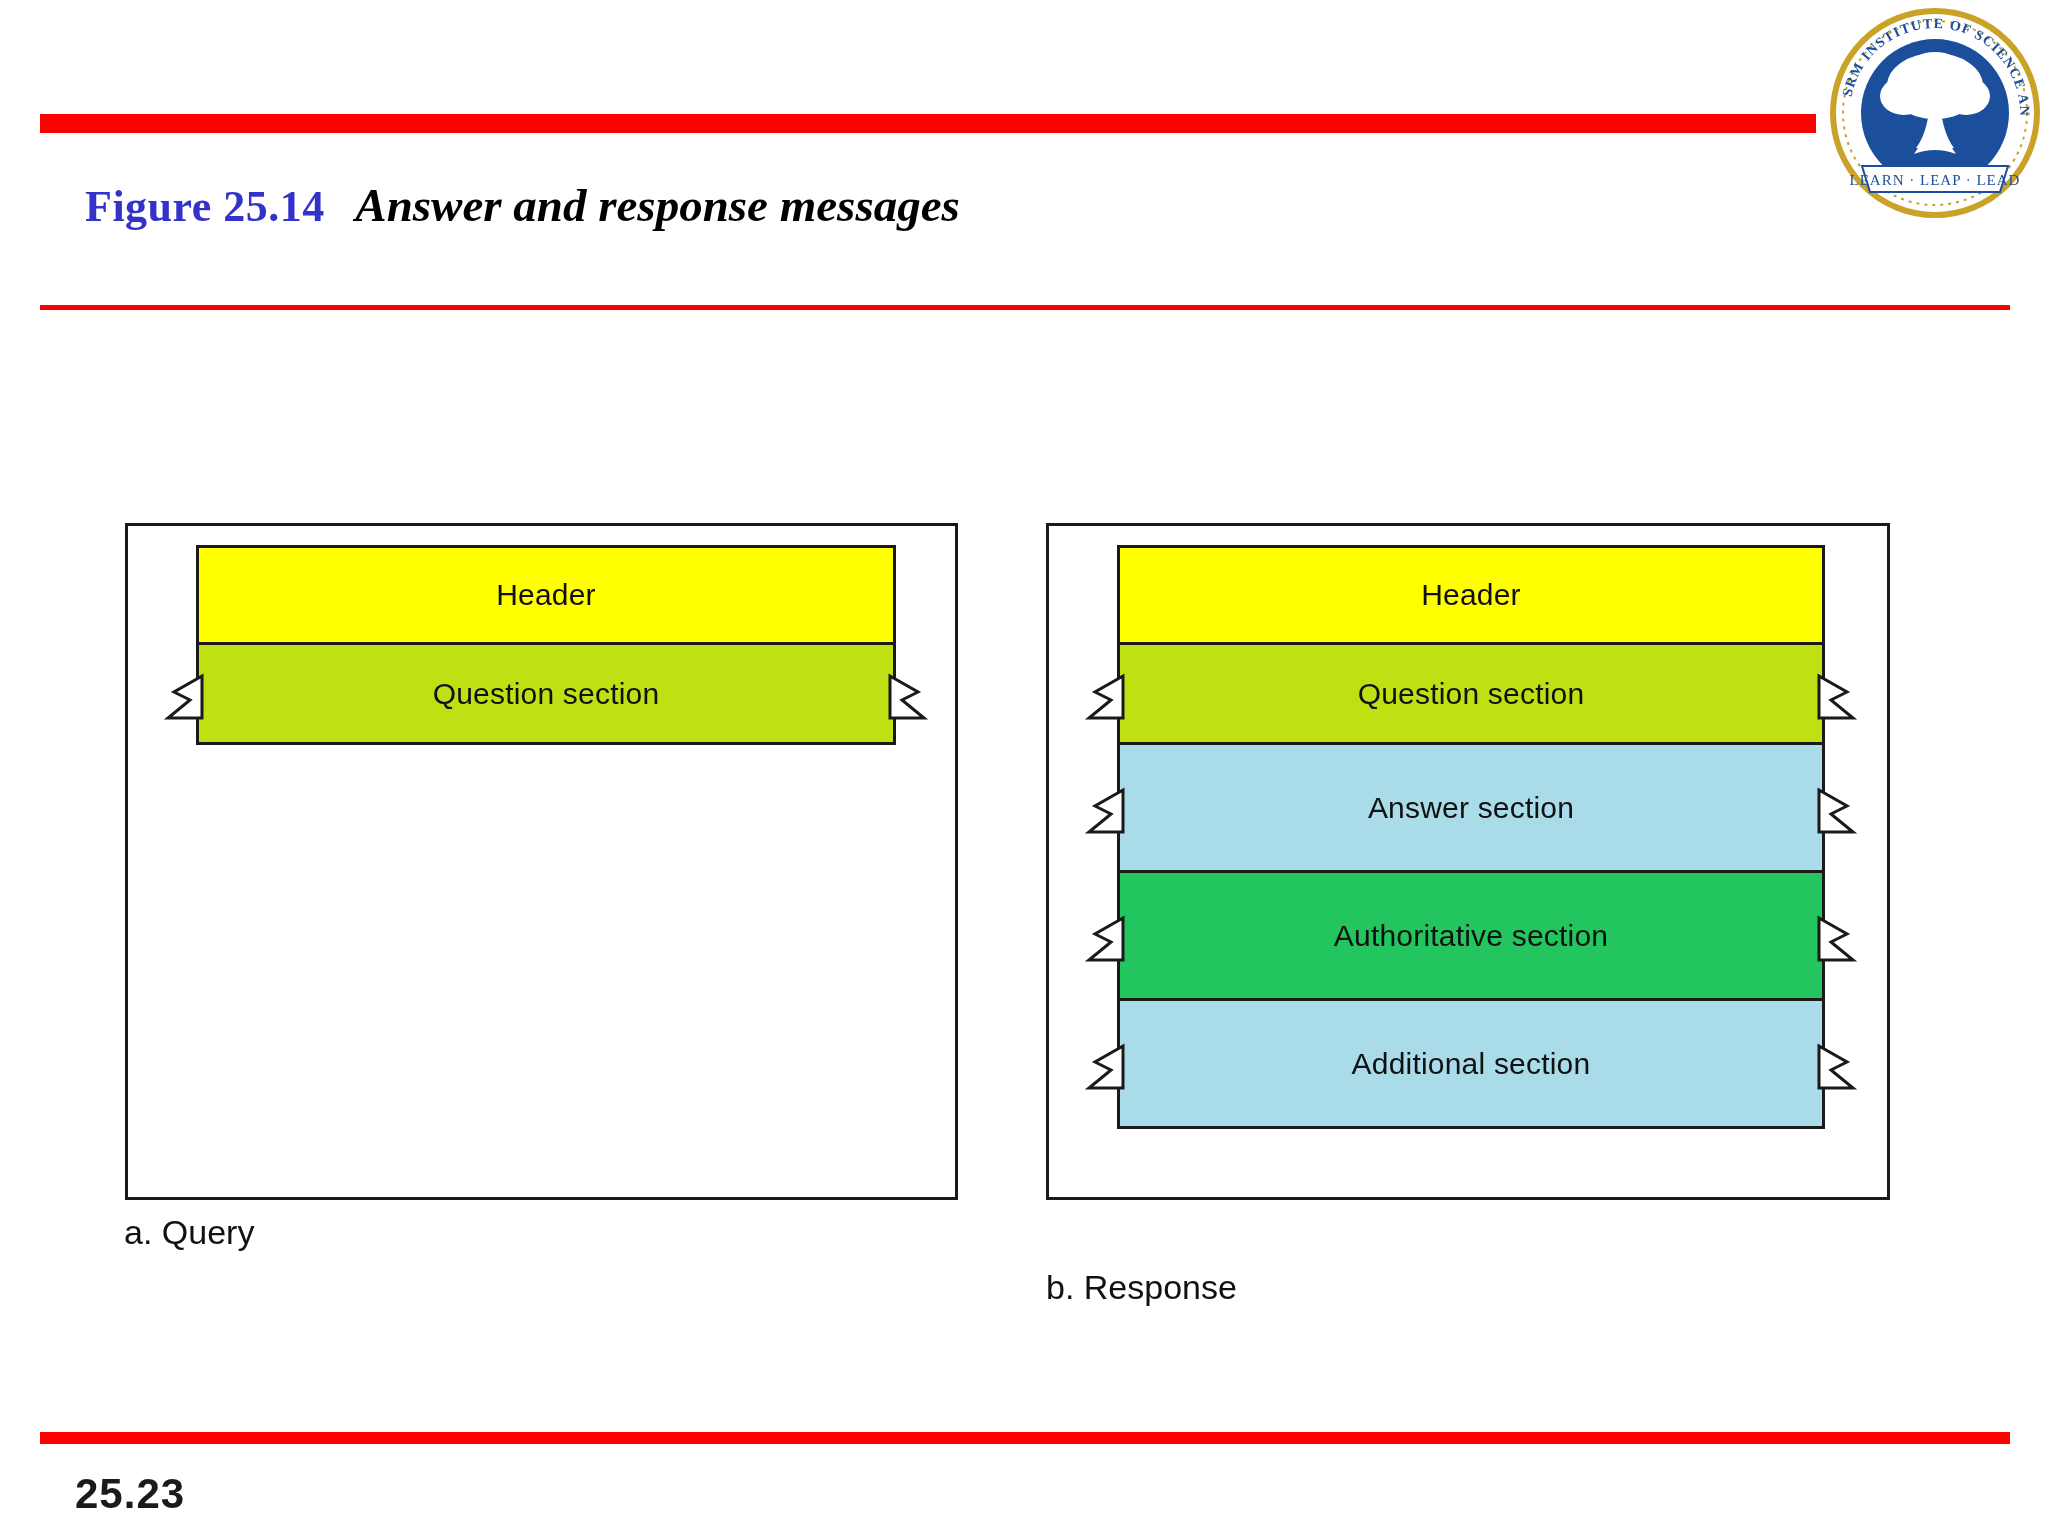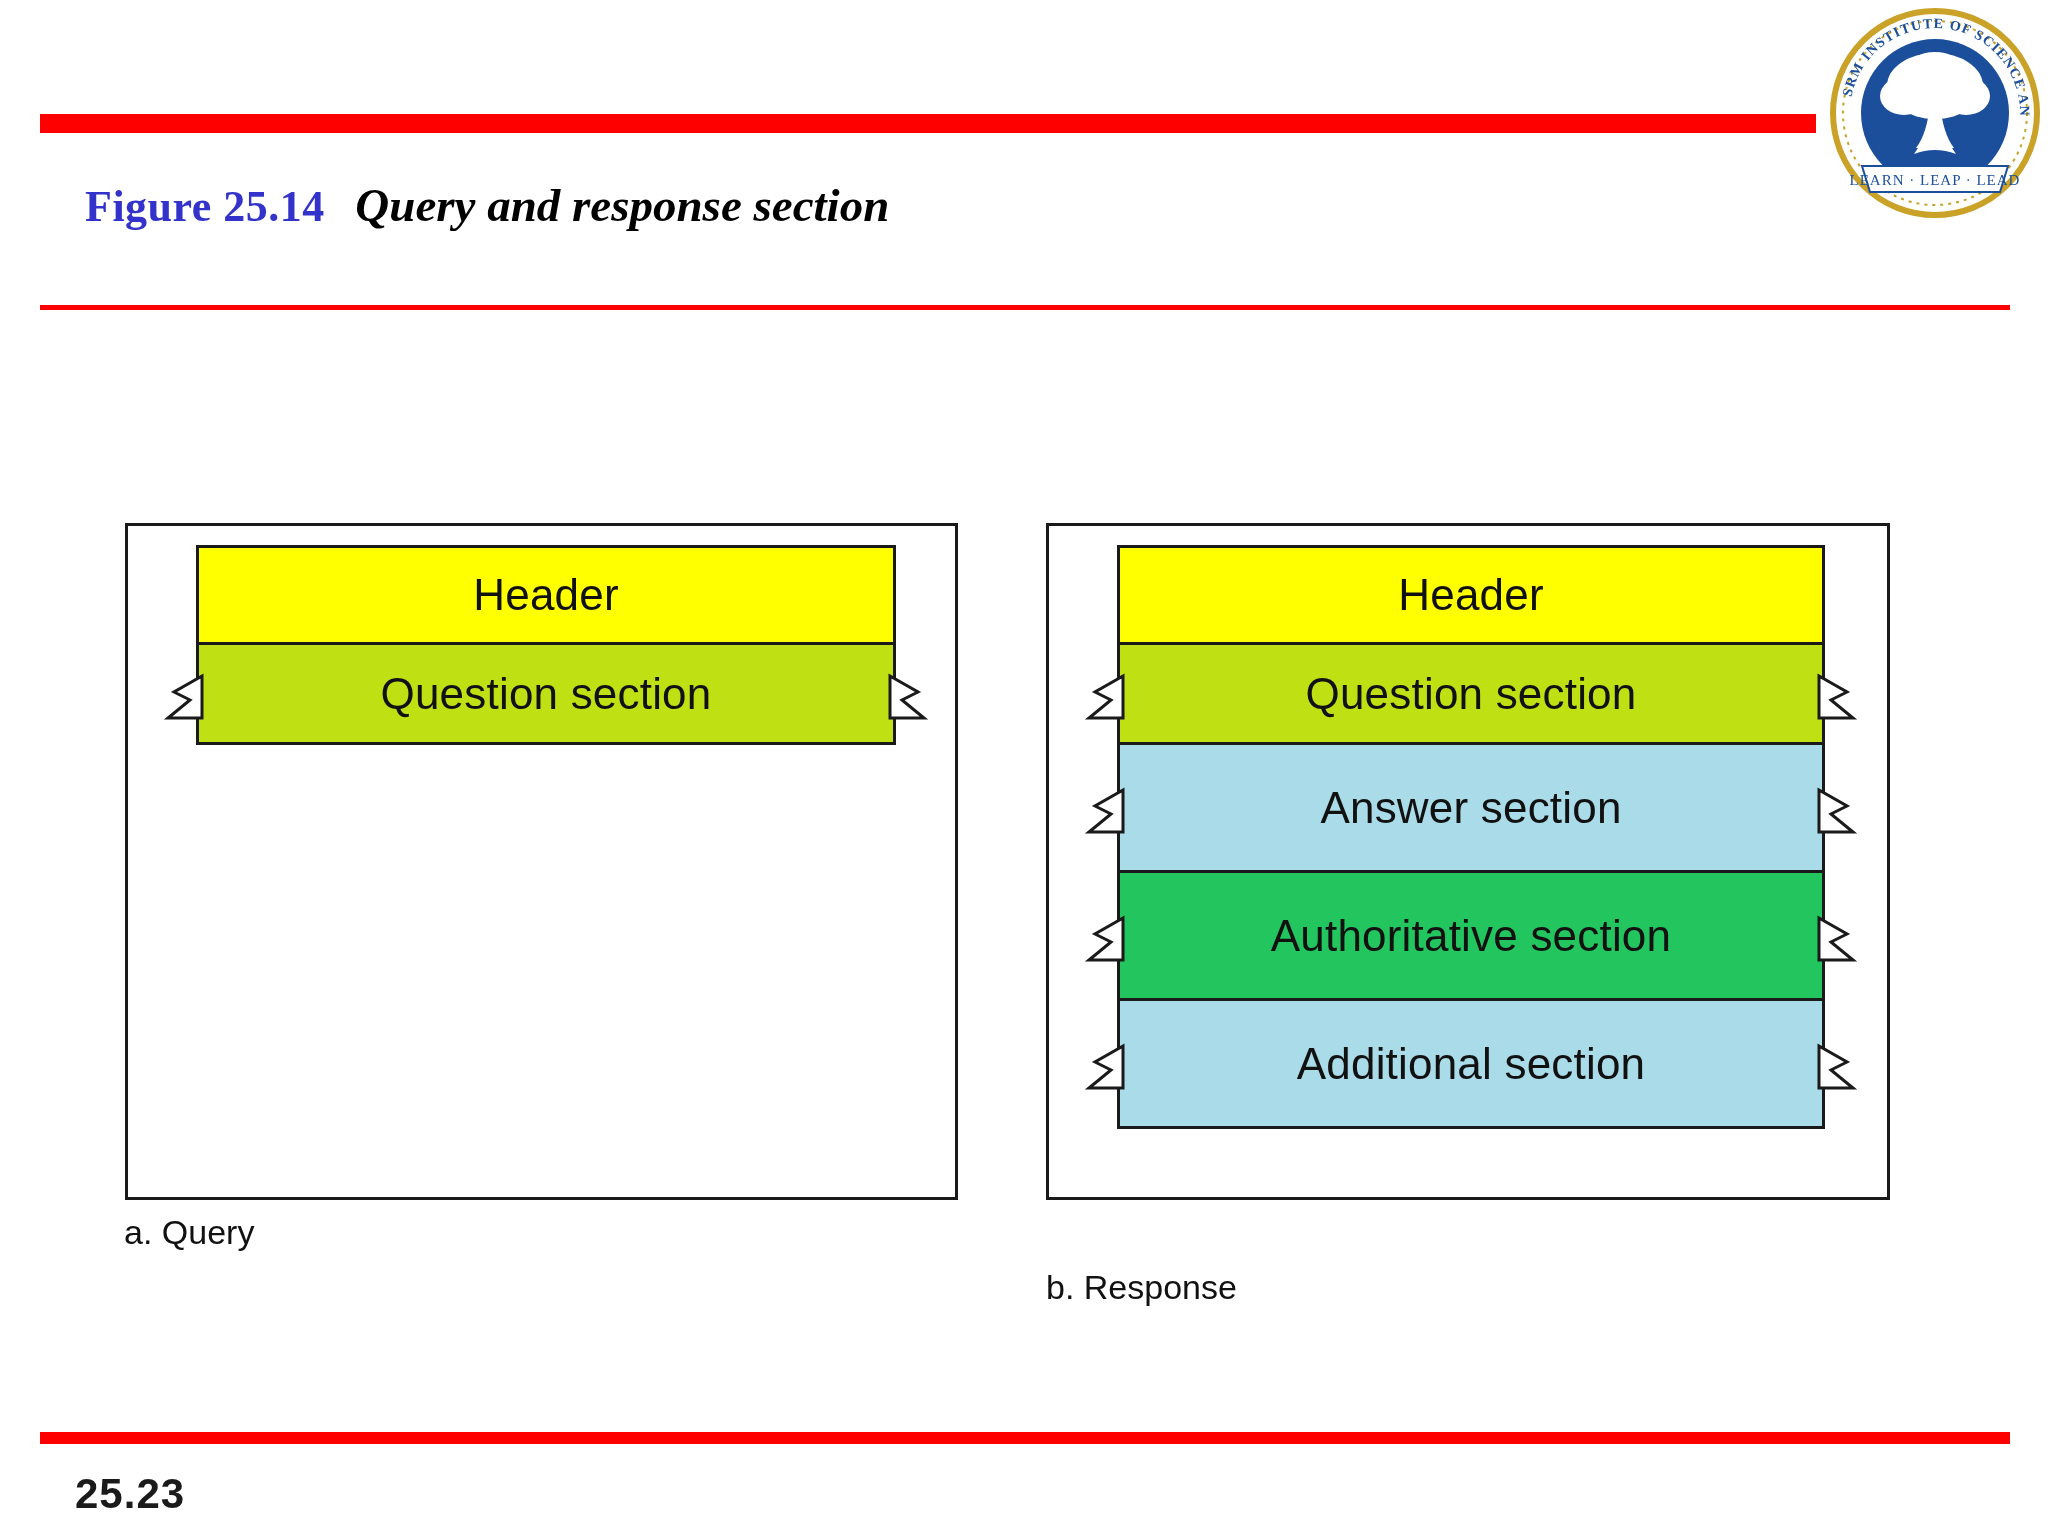--- a/index.html
+++ b/index.html
@@ -36,38 +36,38 @@
   #cap-response{left:1046px;top:1268px;}
 
   
   .stack{position:absolute;}
   #stack-query{left:196px;top:545px;width:700px;}
   #stack-response{left:1117px;top:545px;width:708px;}
 
   .seg{position:relative;box-sizing:border-box;border:3px solid #1a1a1a;
        display:flex;align-items:center;justify-content:center;}
   .seg + .seg{border-top-width:3px;margin-top:-3px;}
-  .seg-label{font-size:44px;color:#111;letter-spacing:.2px;}
+  .seg-label{font-size:30px;color:#111;letter-spacing:.2px;}
 
   
   .tear{position:absolute;width:34px;height:54px;pointer-events:none;}
   .tear svg{display:block;overflow:visible;}
   .tear-left {left:-31px;}
   .tear-right{right:-31px;}
 </style>
 </head>
 <body>
 
 <div class="rule-top"></div>
 <div class="rule-mid"></div>
 <div class="rule-bot"></div>
 
 <div class="title-wrap">
   <span class="fig-no">Figure 25.14</span>
-  <span class="fig-cap">Query and response section</span>
+  <span class="fig-cap">Answer and response messages</span>
 </div>
 
 <div class="logo">
   <svg viewBox="0 0 210 210">
     <circle cx="105" cy="105" r="102" fill="#ffffff" stroke="#c9a227" stroke-width="6"></circle>
     <circle cx="105" cy="105" r="92" fill="none" stroke="#c9a227" stroke-width="2" stroke-dasharray="3 5"></circle>
     <circle cx="105" cy="105" r="74" fill="#1b4f9c"></circle>
 
     <g fill="#ffffff">
       <ellipse cx="105" cy="78" rx="48" ry="33"></ellipse>

